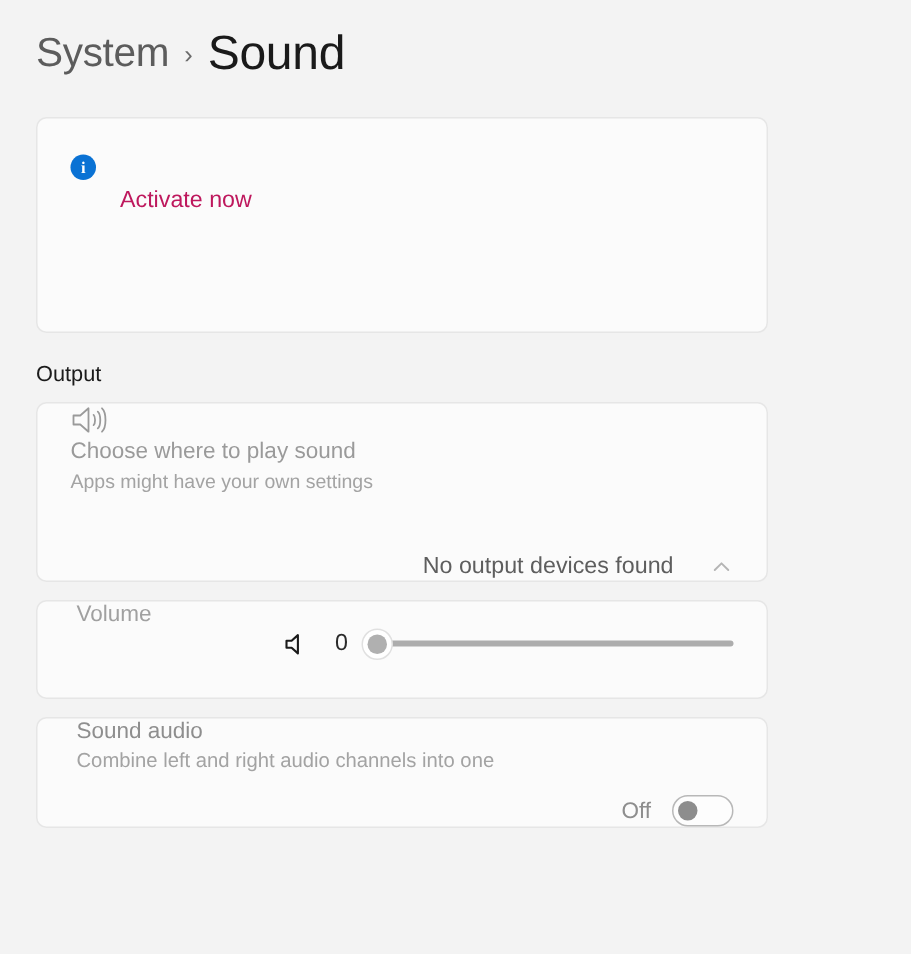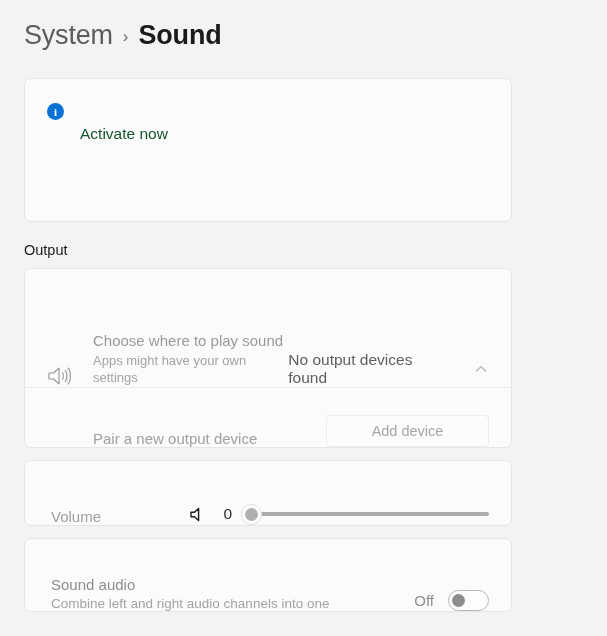--- a/index.html
+++ b/index.html
@@ -37,22 +37,22 @@
     color: #5c5c5c;
     letter-spacing: -0.2px;
   }
   .crumb-sep {
     font-size: 17px;
     color: #6b6b6b;
     line-height: 1;
     padding-top: 3px;
   }
   .crumb-current {
-    font-size: 27px;
-    font-weight: bold;
+    font-size: 32px;
+    font-weight: normal;
     color: #1a1a1a;
     letter-spacing: -0.2px;
   }
 
   
   .card {
     background: #fbfbfb;
     border: 1px solid #e6e6e6;
     border-radius: 7px;
     width: 100%;
@@ -85,38 +85,39 @@
   .banner-text {
     font-size: 15.5px;
     line-height: 1.42;
     color: #1b1b1b;
     max-width: 490px;
   }
   .banner-link {
     display: inline-block;
     margin-top: 26px;
     font-size: 15.5px;
-    color: #14532d;
+    color: #be185d;
     text-decoration: none;
     cursor: pointer;
   }
 
   
   .section-label {
     margin-top: 20px;
     margin-bottom: 10px;
     font-size: 14.5px;
     color: #1b1b1b;
   }
 
   
   .row {
     display: flex;
-    align-items: flex-end;
+    align-items: flex-start;
     padding: 0 22px;
+    flex-direction: column;
   }
   .row-divider { border-top: 1px solid #ececec; }
 
   .row-output { min-height: 118px; }
 
   .row-icon {
     flex: 0 0 auto;
     width: 46px;
     display: flex;
     align-items: center;
@@ -326,24 +327,20 @@
       <div class="row-right">
         <span class="dropdown-value">No output devices found</span>
         <span class="chevron">
           <svg width="14" height="14" viewBox="0 0 14 14" fill="none" stroke="currentColor" stroke-width="1.3" stroke-linecap="round" stroke-linejoin="round">
             <path d="M2.5 9 L7 4.6 L11.5 9"></path>
           </svg>
         </span>
       </div>
     </div>
 
-    <div class="row row-pair row-divider">
-      <span class="pair-label">Pair a new output device</span>
-      <button class="btn-disabled">Add device</button>
-    </div>
   </div>
 
   <div class="card card-volume">
     <div class="row row-volume">
       <span class="volume-label">Volume</span>
       <div class="volume-controls">
         <span class="mute-icon">
           <svg width="17" height="17" viewBox="0 0 17 17" fill="none" stroke="currentColor" stroke-width="1.4" stroke-linecap="round" stroke-linejoin="round">
             <path d="M2 6.2 L5.4 6.2 L9.6 2.4 L9.6 14.6 L5.4 10.8 L2 10.8 Z"></path>
           </svg>

